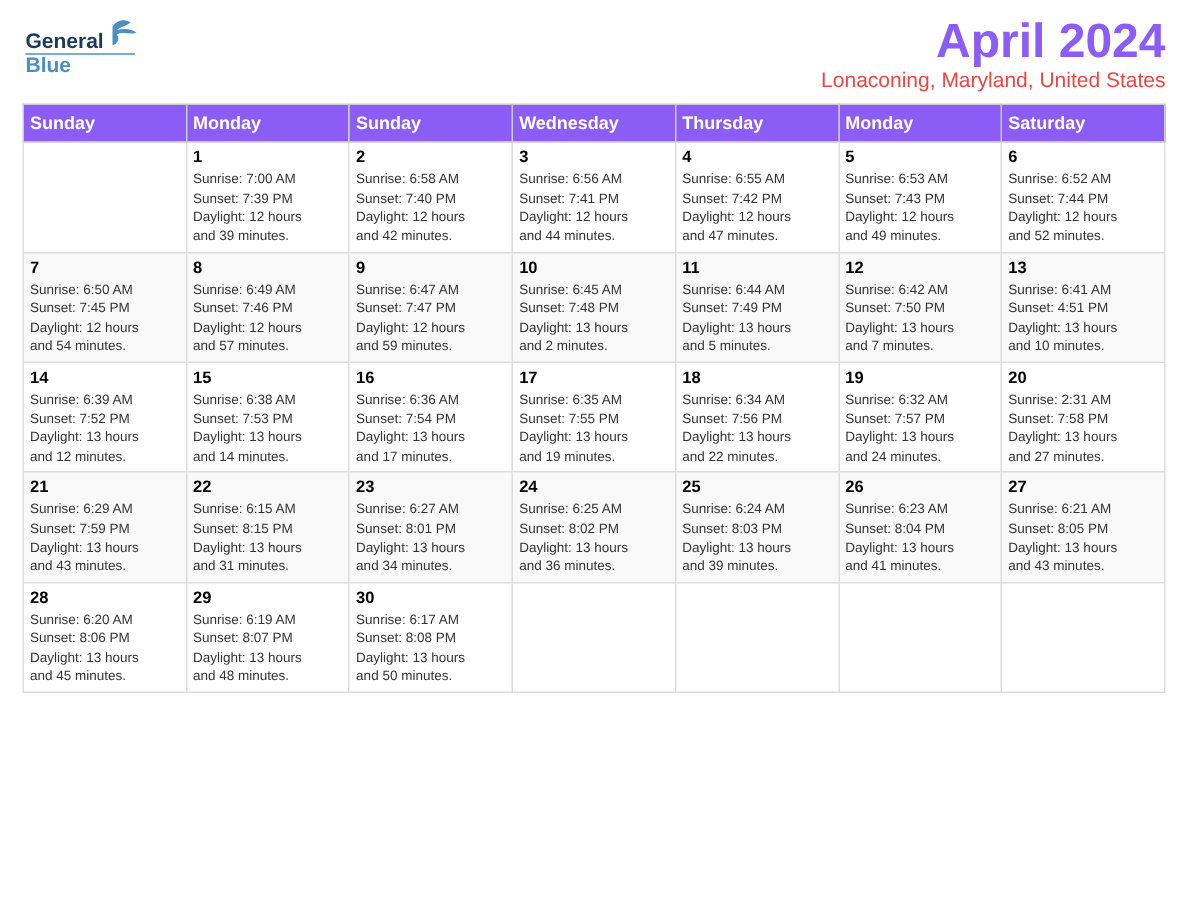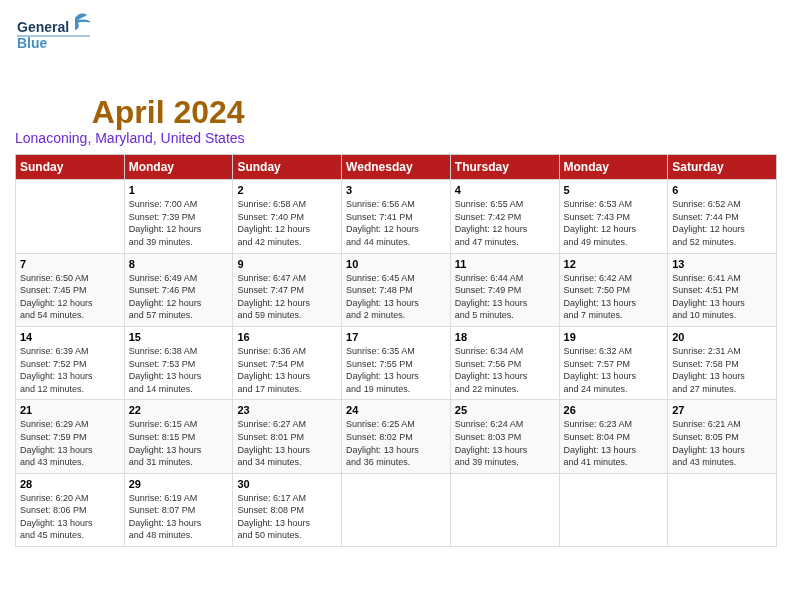--- a/index.html
+++ b/index.html
@@ -14,49 +14,47 @@
       width: 792px;
       height: 612px;
       padding: 10px 15px 10px 15px;
       background: #fff;
     }
     .header {
       display: flex;
       justify-content: space-between;
       align-items: flex-start;
       margin-bottom: 8px;
-      flex-direction: column;
     }
     .logo {
       display: flex;
       flex-direction: column;
       align-items: flex-start;
     }
     .title-block {
       text-align: right;
     }
     .main-title {
       font-size: 32px;
       font-weight: bold;
-      color: #a16207;
+      color: #8b5cf6;
       line-height: 1.1;
-      margin-top: 40px;
     }
     .subtitle {
       font-size: 14px;
-      color: #6d28d9;
+      color: #ef4444;
       font-weight: normal;
     }
     .calendar {
       width: 100%;
       border-collapse: collapse;
       font-size: 10px;
     }
     .calendar thead tr {
-      background-color: #b91c1c;
+      background-color: #8b5cf6;
       border-radius: 12px;
     }
     .calendar thead th {
       color: #fff;
       padding: 5px 4px;
       text-align: left;
       font-size: 12px;
       font-weight: bold;
       border: 1px solid #ccc;
     }

